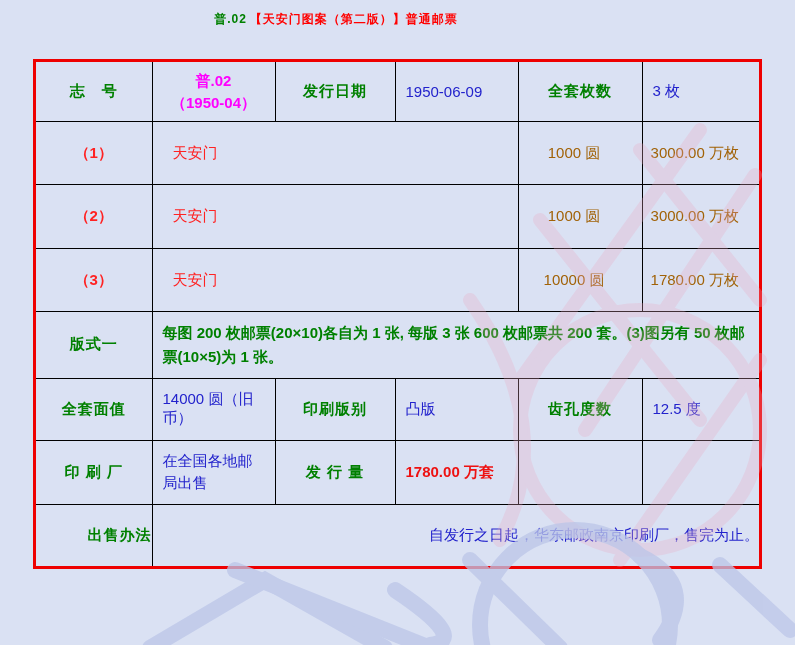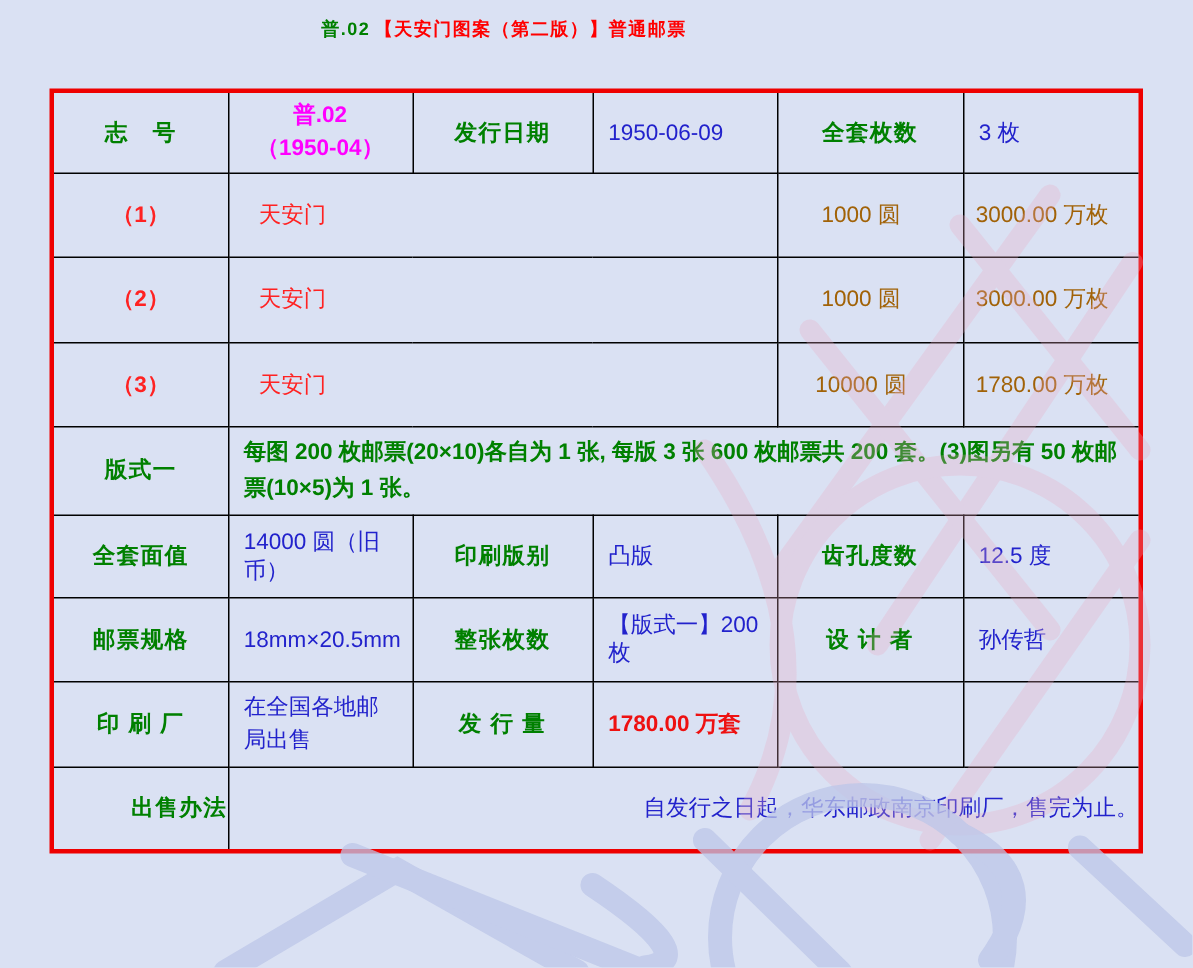--- a/index.html
+++ b/index.html
@@ -115,28 +115,20 @@
 
     <tr style="height:55px">
       <td class="lab">全套面值</td>
       <td class="val">14000 圆（旧币）</td>
       <td class="lab">印刷版别</td>
       <td class="val">凸版</td>
       <td class="lab">齿孔度数</td>
       <td class="val">12.5 度</td>
     </tr>
 
-    <tr style="height:56px">
-      <td class="lab">邮票规格</td>
-      <td class="val">18mm×20.5mm</td>
-      <td class="lab">整张枚数</td>
-      <td class="val">【版式一】200 枚</td>
-      <td class="lab">设 计 者</td>
-      <td class="val">孙传哲</td>
-    </tr>
 
     <tr style="height:57px">
       <td class="lab">印 刷 厂</td>
       <td class="printer">在全国各地邮局出售</td>
       <td class="lab">发 行 量</td>
       <td class="issueqty">1780.00 万套</td>
       <td></td>
       <td></td>
     </tr>
 

